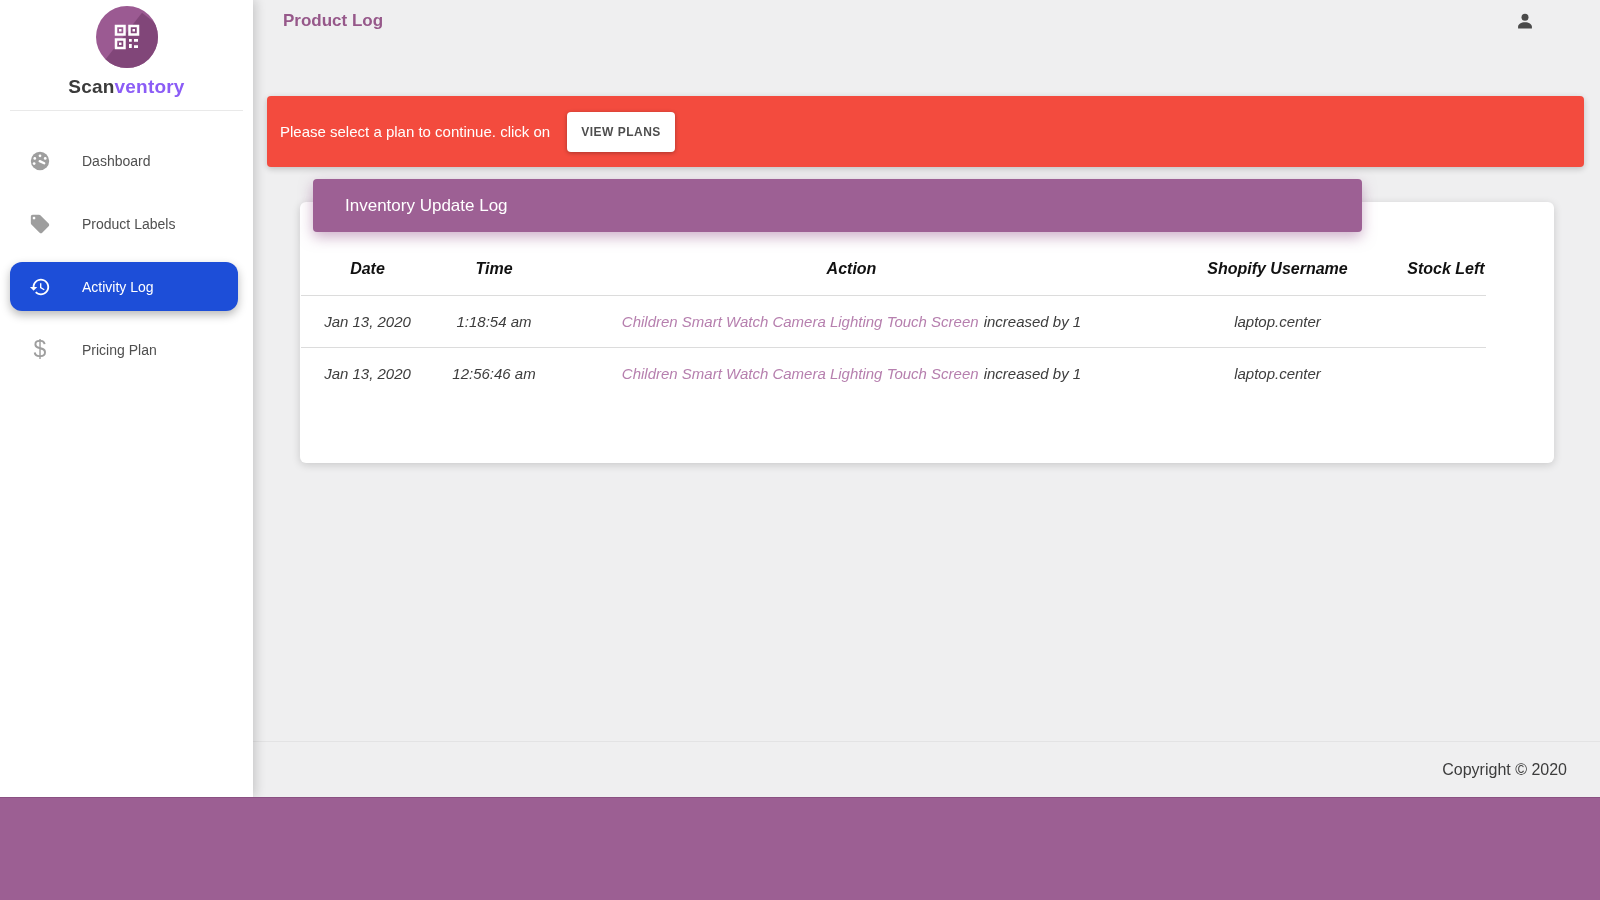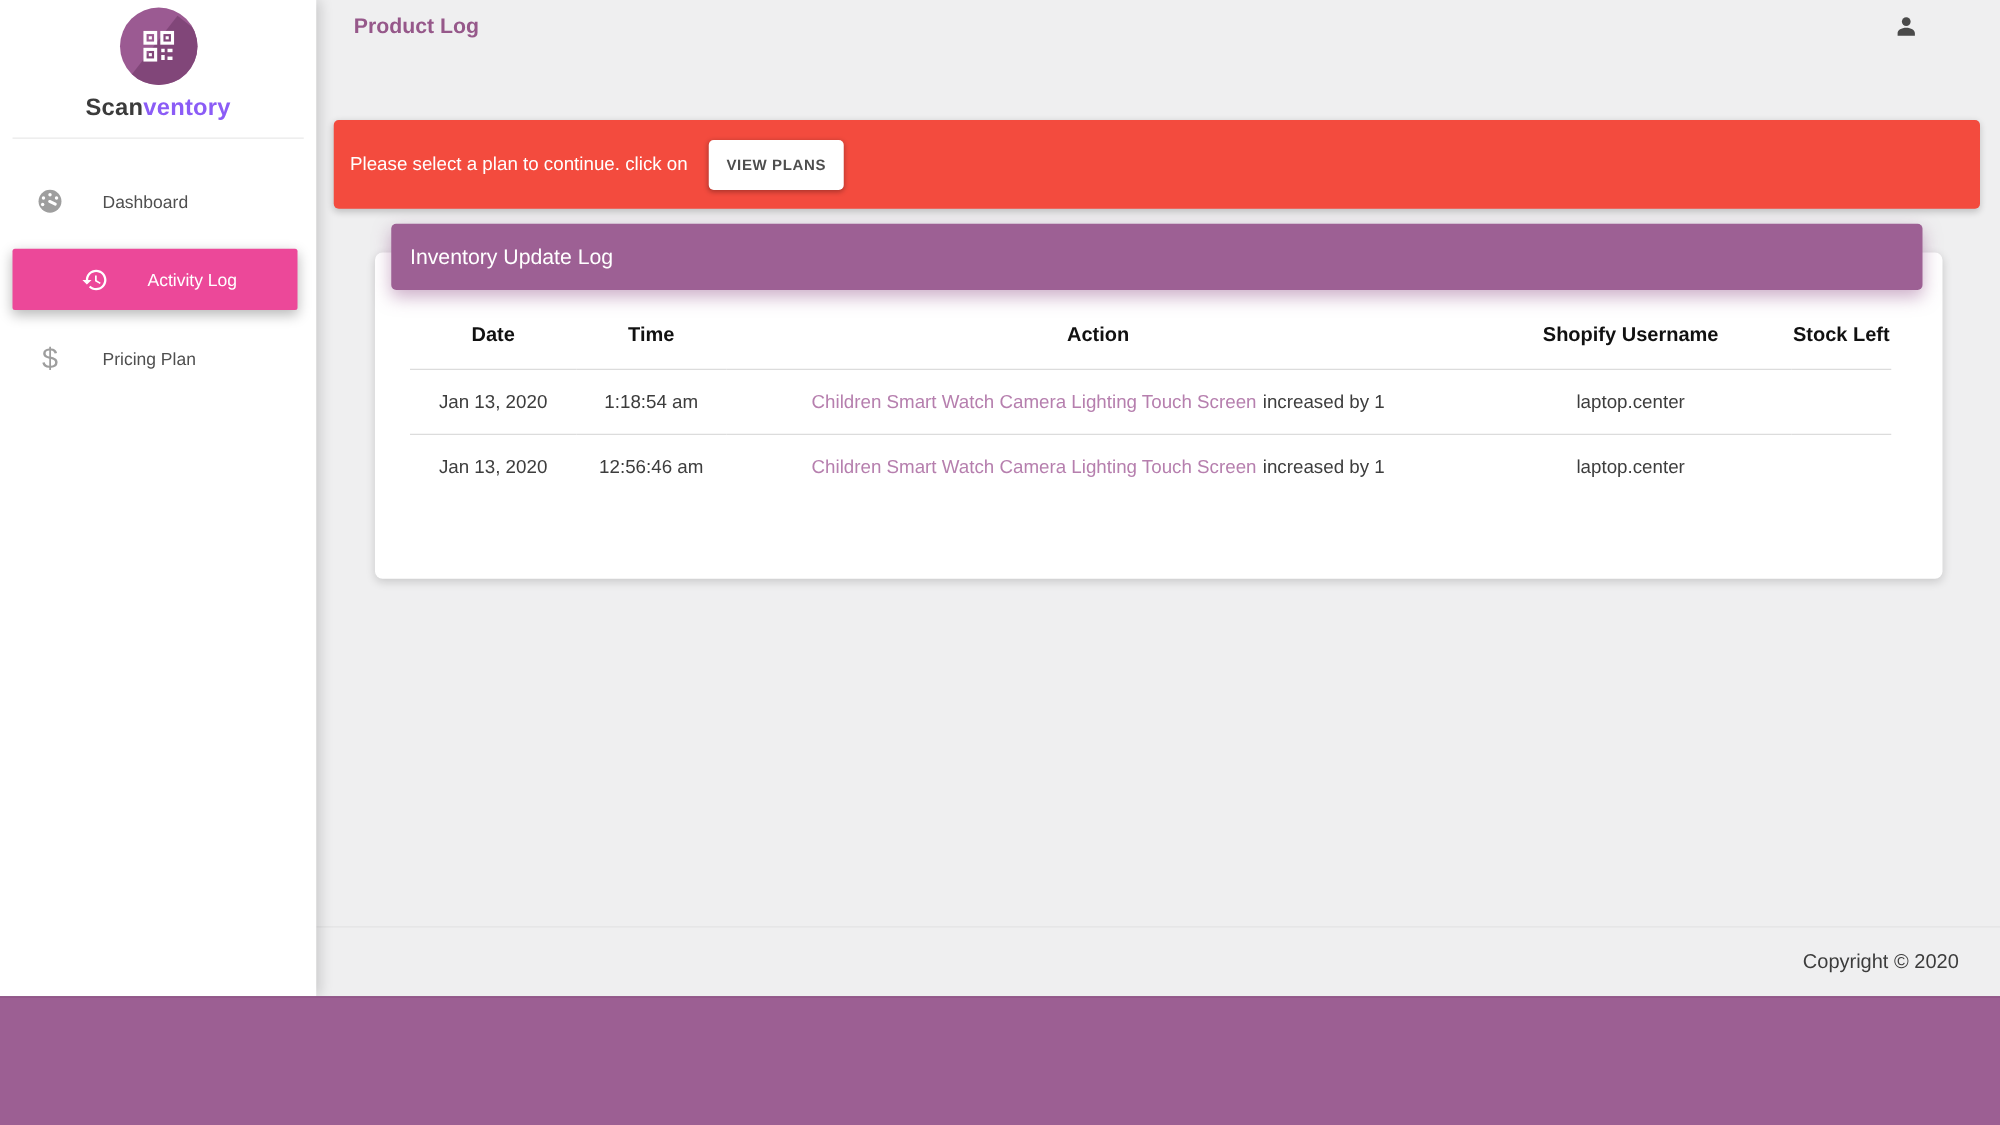--- a/index.html
+++ b/index.html
@@ -34,22 +34,22 @@
   .brand-divider { border:none; border-top:1px solid #e9e9e9; margin:12px 10px 0 10px; }
 
   .nav { margin-top:18px; }
   .nav-item {
     height:63px; display:flex; align-items:center; cursor:pointer;
   }
   .nav-icon { width:24px; margin-left:28px; display:flex; justify-content:center; align-items:center; flex:none; }
   .nav-label { margin-left:30px; font-size:14px; color:#4f4f4f; }
   .dollar-glyph { font-size:23px; color:#9e9e9e; font-weight:400; line-height:1; }
   .nav-item.active {
-    height:49px; margin:7px 15px 7px 10px; border-radius:2px;
-    background:#ec4899; box-shadow:0 4px 10px rgba(0,0,0,.28);padding-left:36px;
+    height:49px; margin:7px 15px 7px 10px; border-radius:12px;
+    background:#1d4ed8; box-shadow:0 4px 10px rgba(0,0,0,.28);
   }
   .nav-item.active .nav-icon { margin-left:18px; }
   .nav-item.active .nav-label { color:#ffffff; }
 
   
   .main { position:absolute; left:253px; top:0; width:1347px; height:797px; }
 
   .page-title {
     position:absolute; left:30px; top:11px; margin:0;
     font-size:17px; font-weight:bold; color:#96588a;
@@ -71,30 +71,30 @@
     box-shadow:0 1px 4px rgba(0,0,0,.3); cursor:pointer;
   }
 
   
   .card {
     position:absolute; left:47px; top:202px; width:1254px; height:261px;
     background:#ffffff; border-radius:6px;
     box-shadow:0 2px 8px rgba(0,0,0,.16);
   }
   .card-header {
-    position:absolute; left:60px; top:179px; width:1225px; height:53px;
+    position:absolute; left:60px; top:179px; width:1049px; height:53px;
     background:#9d6094; border-radius:4px; z-index:5;
     box-shadow:0 5px 14px rgba(156,95,147,.5);
-    display:flex; align-items:center; padding-left:15px;
+    display:flex; align-items:center; padding-left:32px;
   }
   .card-header-title { color:#ffffff; font-size:17px; }
 
   .log-table {
-    position:absolute; left:28px; top:30px; width:1185px;
-    border-collapse:collapse; table-layout:fixed;
+    position:absolute; left:1px; top:30px; width:1185px;
+    border-collapse:collapse; table-layout:fixed;font-style:italic;
   }
   .log-table th {
     padding:28px 0 17px 0; font-size:16px; font-weight:bold; color:#111111;
     border-bottom:1px solid #dcdcdc; text-align:center;
   }
   .log-table td {
     padding:17px 0; font-size:15px; color:#3d3d3d;
     border-bottom:1px solid #dcdcdc; text-align:center;
     overflow:hidden; white-space:nowrap;
   }
@@ -151,20 +151,28 @@
           <circle cx="12" cy="6.3" r="1.5" fill="#ffffff"></circle>
           <circle cx="6.3" cy="9.2" r="1.5" fill="#ffffff"></circle>
           <circle cx="17.7" cy="9.2" r="1.5" fill="#ffffff"></circle>
           <circle cx="5.6" cy="14.8" r="1.5" fill="#ffffff"></circle>
           <rect x="10.5" y="11" width="8" height="2.6" rx="1.3" fill="#ffffff" transform="rotate(25 12 12)"></rect>
         </svg>
       </span>
       <span class="nav-label">Dashboard</span>
     </div>
 
+    <div class="nav-item">
+      <span class="nav-icon">
+        <svg width="22" height="22" viewBox="0 0 24 24" fill="#9e9e9e">
+          <path d="M21.41 11.58l-9-9C12.05 2.22 11.55 2 11 2H4c-1.1 0-2 .9-2 2v7c0 .55.22 1.05.59 1.42l9 9c.36.36.86.58 1.41.58.55 0 1.05-.22 1.41-.59l7-7c.37-.36.59-.86.59-1.41 0-.55-.23-1.06-.59-1.42zM5.5 7C4.67 7 4 6.33 4 5.5S4.67 4 5.5 4 7 4.67 7 5.5 6.33 7 5.5 7z"></path>
+        </svg>
+      </span>
+      <span class="nav-label">Product Labels</span>
+    </div>
 
     <div class="nav-item active">
       <span class="nav-icon">
         <svg width="22" height="22" viewBox="0 0 24 24" fill="#ffffff">
           <path d="M13 3c-4.97 0-9 4.03-9 9H1l3.89 3.89.07.14L9 12H6c0-3.87 3.13-7 7-7s7 3.13 7 7-3.13 7-7 7c-1.93 0-3.68-.79-4.94-2.06l-1.42 1.42C8.27 19.99 10.51 21 13 21c4.97 0 9-4.03 9-9s-4.03-9-9-9zm-1 5v5l4.28 2.54.72-1.21-3.5-2.08V8H12z"></path>
         </svg>
       </span>
       <span class="nav-label">Activity Log</span>
     </div>
 

